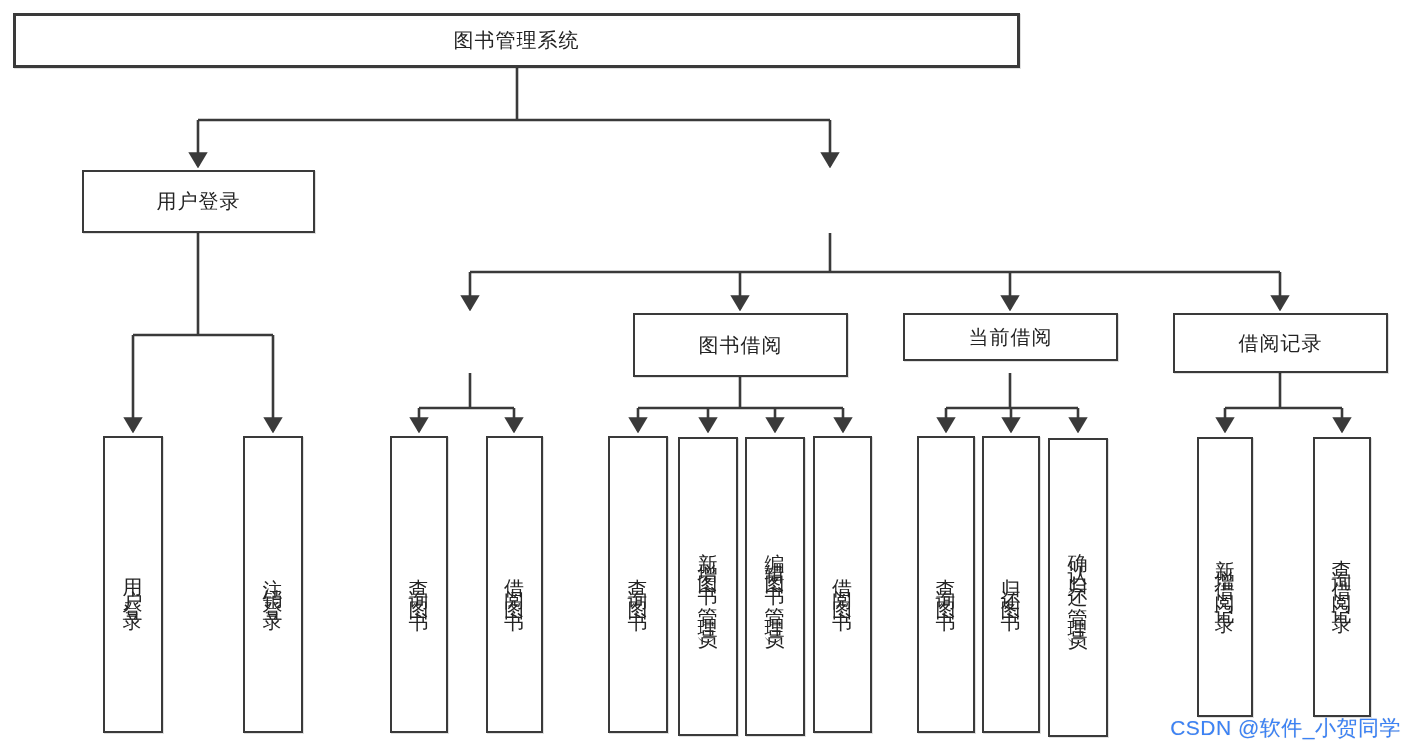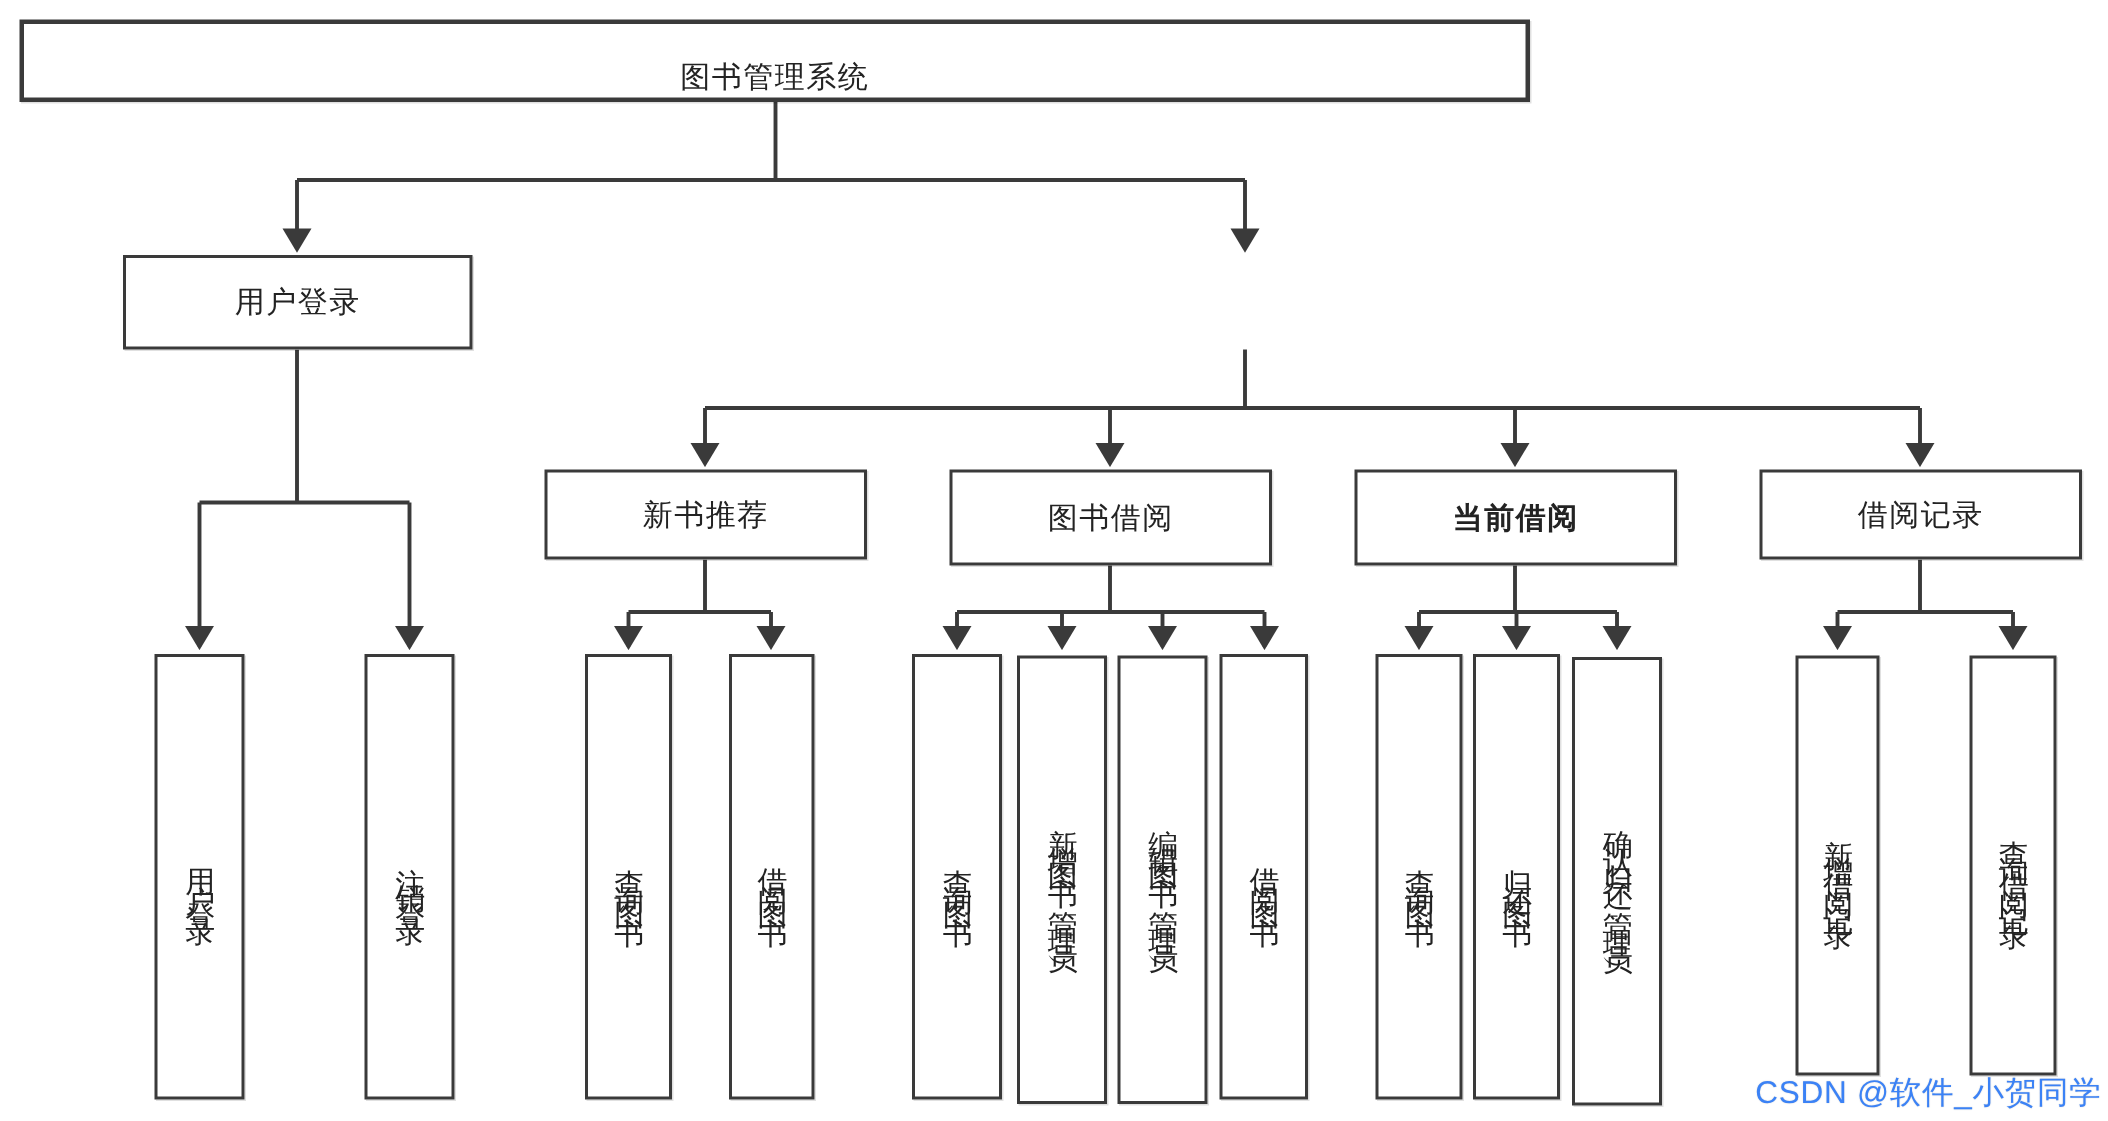--- a/index.html
+++ b/index.html
@@ -104,35 +104,32 @@
     </g>
 
     <g stroke="#3a3a3a" stroke-width="2.6" fill="none">
       <polyline points="1280,373 1280,408"></polyline>
       <polyline points="1225,408 1342,408"></polyline>
       <polyline points="1225,408 1225,431" marker-end="url(#arrow)"></polyline>
       <polyline points="1342,408 1342,431" marker-end="url(#arrow)"></polyline>
     </g>
   </svg>
 
-  <div class="box root" style="left:13px; top:13px; width:1007px; height:55px;align-items:flex-end;">
+  <div class="box root" style="left:13px; top:13px; width:1007px; height:55px;">
     <span>图书管理系统</span>
   </div>
 
   <div class="box" style="left:82px; top:170px; width:233px; height:63px;">
     <span>用户登录</span>
   </div>
 
-  <div class="box" style="left:363px; top:313px; width:215px; height:60px;">
-    <span>新书推荐</span>
-  </div>
   <div class="box" style="left:633px; top:313px; width:215px; height:64px;">
     <span>图书借阅</span>
   </div>
-  <div class="box" style="left:903px; top:313px; width:215px; height:64px;font-weight:bold;">
+  <div class="box" style="left:903px; top:313px; width:215px; height:48px;">
     <span>当前借阅</span>
   </div>
   <div class="box" style="left:1173px; top:313px; width:215px; height:60px;">
     <span>借阅记录</span>
   </div>
 
   <div class="box" style="left:103px; top:436px; width:60px; height:297px;">
     <span class="vtext">用户登录</span>
   </div>
   <div class="box" style="left:243px; top:436px; width:60px; height:297px;">

